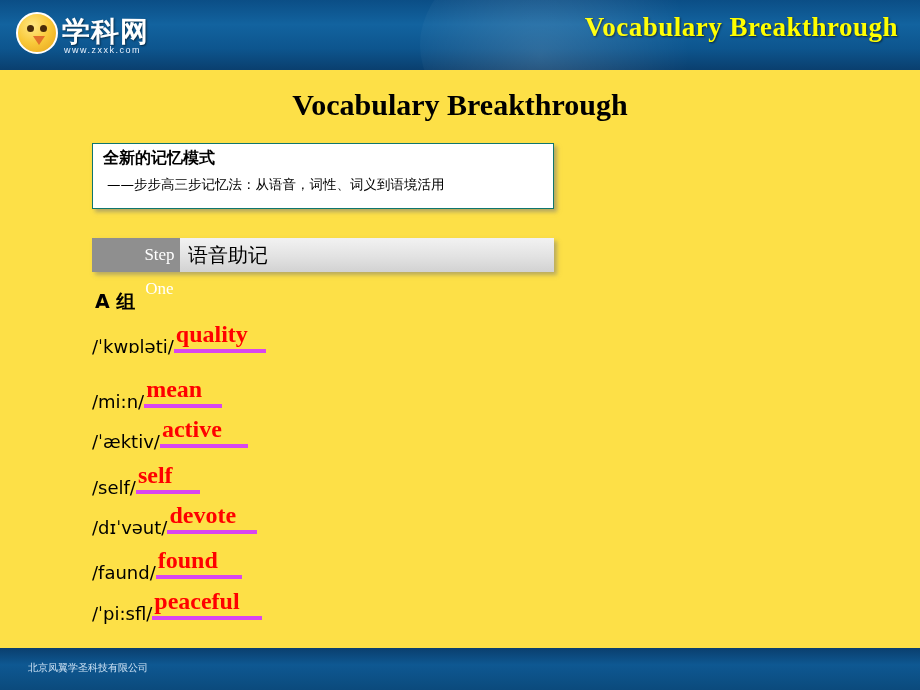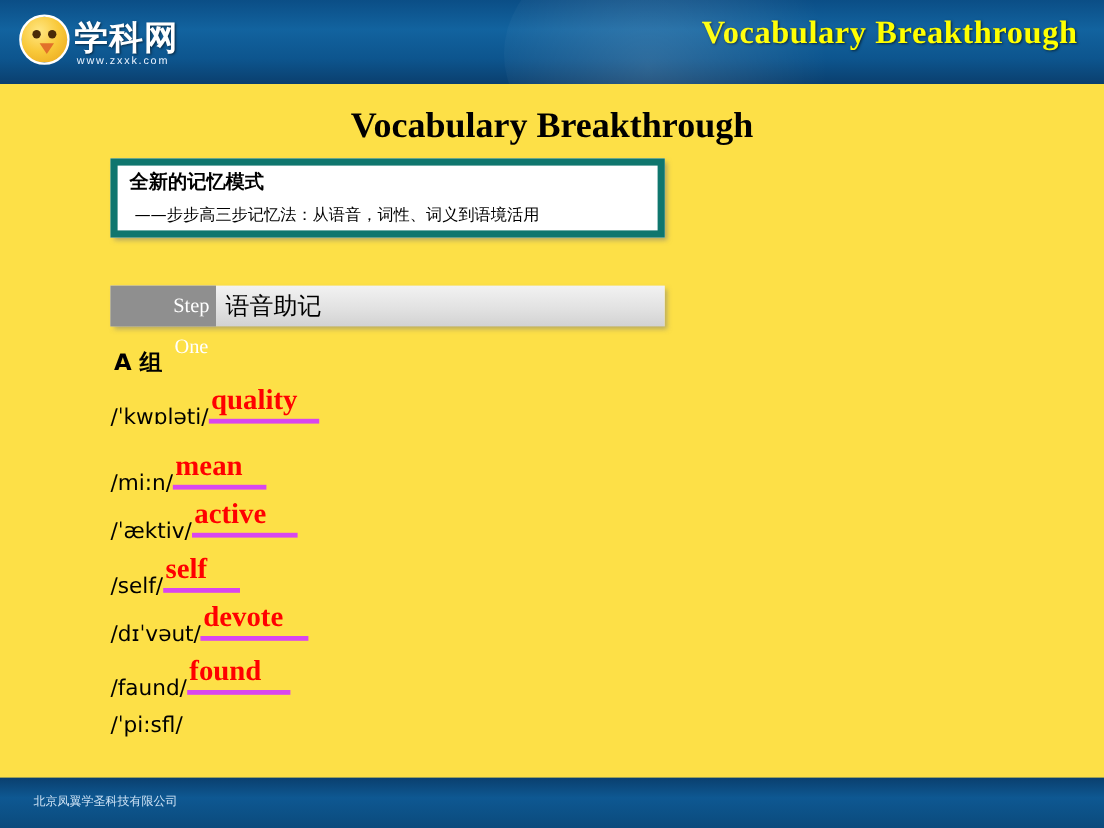--- a/index.html
+++ b/index.html
@@ -108,24 +108,24 @@
     left: 0; top: 88px;
     width: 920px;
     text-align: center;
     font-family: "Liberation Serif", serif;
     font-weight: bold;
     font-size: 30px;
     color: #000000;
   }
   .mode-box {
     position: absolute;
-    left: 92px; top: 132px;
+    left: 92px; top: 143px;
     width: 462px;
     height: 66px;
-    border: 6px solid #0f766e;
+    border: 1px solid #0f766e;
     background: #ffffff;
     box-shadow: 3px 3px 4px rgba(120,120,120,0.55);
     box-sizing: border-box;
   }
   .mode-title {
     position: absolute;
     left: 10px; top: 4px;
     font-family: "DejaVu Sans", sans-serif;
     font-weight: bold;
     font-size: 16px;
@@ -263,20 +263,20 @@
 
   <div class="group-label">A 组</div>
 
   <div id="rows">
       <div class="row" style="top: 327px;"><span class="phon">/ˈkwɒləti/</span><span class="blank" style="width: 92px;"><span class="answer">quality</span></span></div>
       <div class="row" style="top: 382px;"><span class="phon">/mi:n/</span><span class="blank" style="width: 78px;"><span class="answer">mean</span></span></div>
       <div class="row" style="top: 422px;"><span class="phon">/ˈæktiv/</span><span class="blank" style="width: 88px;"><span class="answer">active</span></span></div>
       <div class="row" style="top: 468px;"><span class="phon">/self/</span><span class="blank" style="width: 64px;"><span class="answer">self</span></span></div>
       <div class="row" style="top: 508px;"><span class="phon">/dɪˈvəut/</span><span class="blank" style="width: 90px;"><span class="answer">devote</span></span></div>
       <div class="row" style="top: 553px;"><span class="phon">/faund/</span><span class="blank" style="width: 86px; text-align: center;"><span class="answer">found</span></span></div>
-      <div class="row" style="top: 594px;"><span class="phon">/ˈpi:sfl/</span></div>
+      <div class="row" style="top: 594px;"><span class="phon">/ˈpi:sfl/</span><span class="blank" style="width: 110px;"><span class="answer">peaceful</span></span></div>
     </div>
 
   <div class="footer">
     <div class="footer-left">北京凤翼学圣科技有限公司</div>
   </div>
 
 </div>
 
 </body></html>

